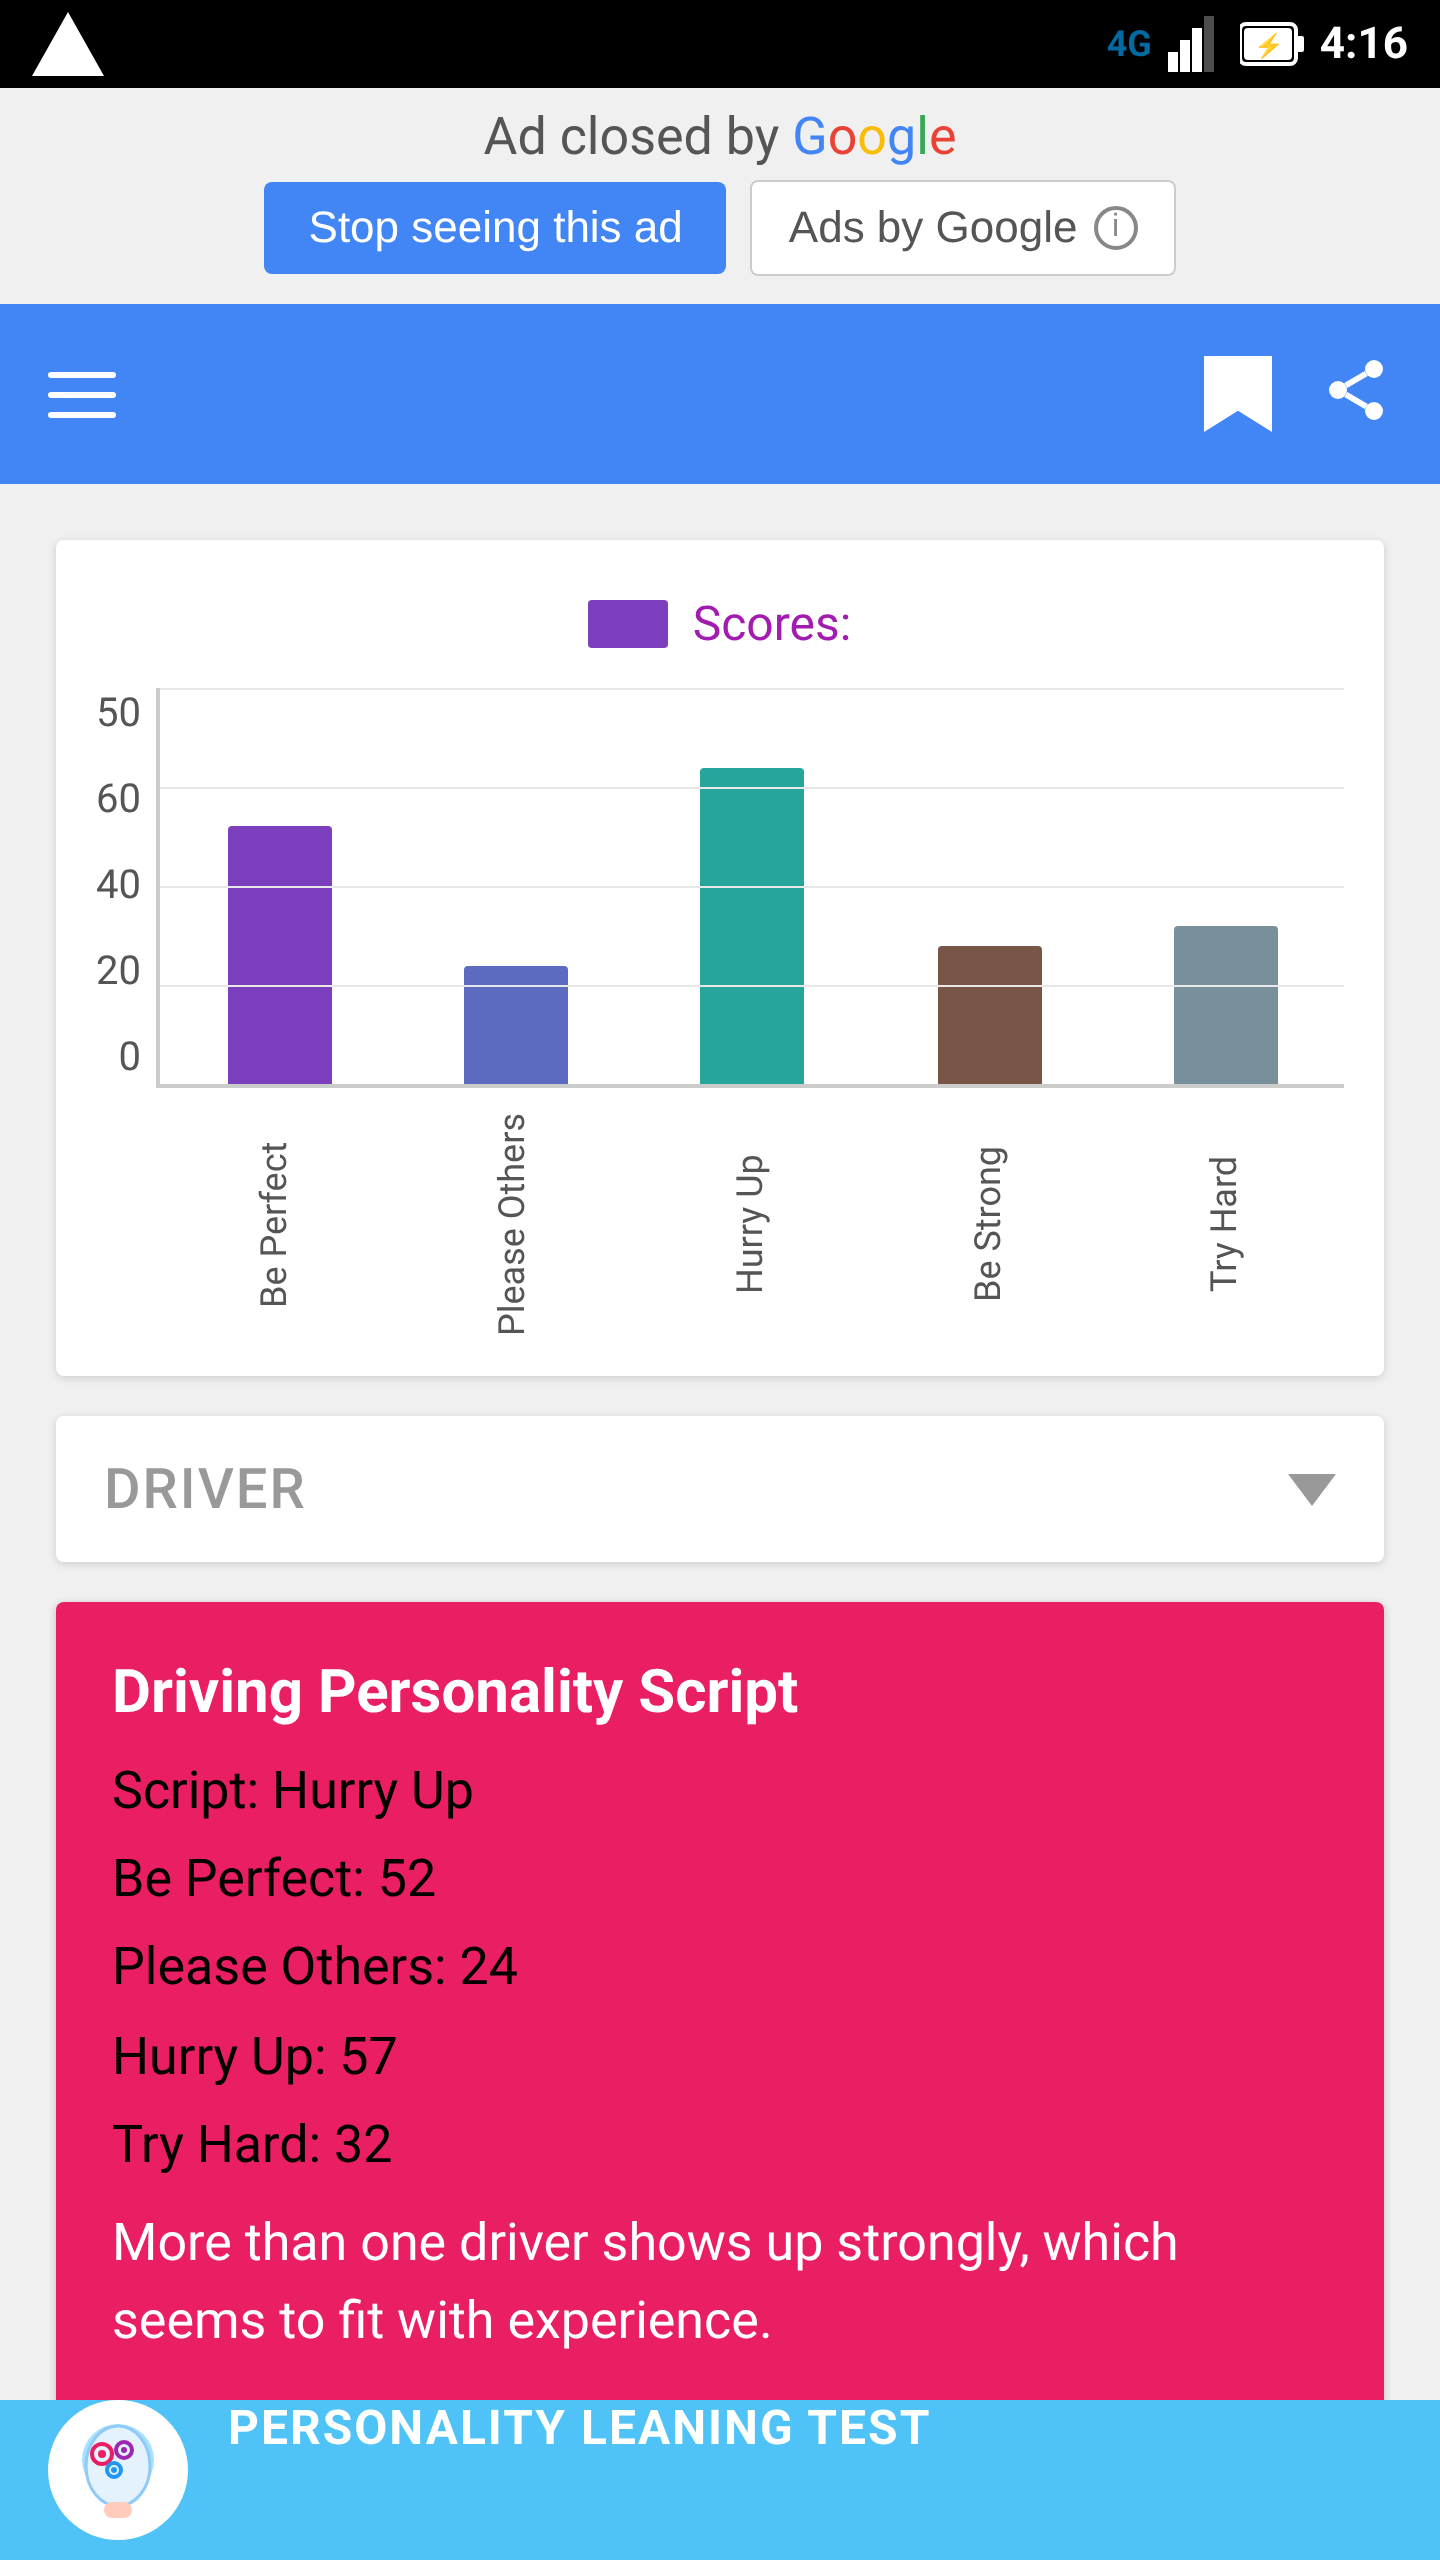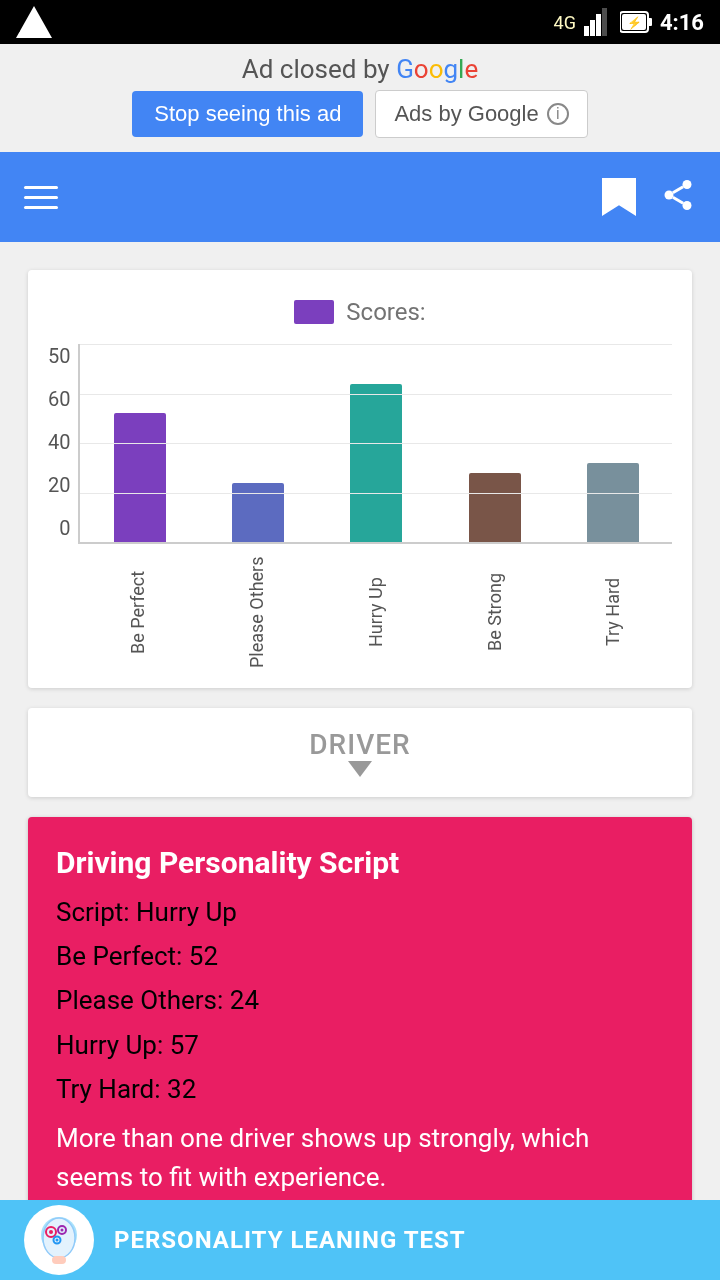--- a/index.html
+++ b/index.html
@@ -111,21 +111,21 @@
       padding: 28px 20px 16px;
       box-shadow: 0 1px 4px rgba(0,0,0,0.15);
     }
     .chart-legend {
       display: flex;
       align-items: center;
       justify-content: center;
       gap: 12px;
       margin-bottom: 18px;
       font-size: 24px;
-      color: #737373;
+      color: #a21caf;
     }
     .legend-box {
       width: 40px; height: 24px;
       background: #7B3FBE;
       display: inline-block;
       border-radius: 2px;
     }
     .chart-area {
       display: flex;
       gap: 0;
@@ -203,21 +203,20 @@
     .driver-dropdown {
       background: #fff;
       margin: 20px 28px 0;
       border-radius: 4px;
       padding: 20px 24px;
       box-shadow: 0 1px 4px rgba(0,0,0,0.15);
       display: flex;
       align-items: center;
       justify-content: space-between;
       cursor: pointer;
-      flex-direction: column;
     }
     .driver-label {
       font-size: 28px;
       color: #999;
       font-weight: 500;
       letter-spacing: 1px;
     }
     .chevron-down {
       width: 0; height: 0;
       border-left: 12px solid transparent;
@@ -253,21 +252,21 @@
 
     
     .bottom-banner {
       position: fixed;
       bottom: 0;
       left: 0;
       width: 720px;
       background: #4FC3F7;
       height: 80px;
       display: flex;
-      align-items: center;
+      align-items: flex-start;
       padding: 0 24px;
       gap: 20px;
     }
     .brain-icon-container {
       width: 70px; height: 70px;
       background: #fff;
       border-radius: 50%;
       display: flex;
       align-items: center;
       justify-content: center;
@@ -285,21 +284,21 @@
 <body>
 
 <div class="status-bar">
   <div class="status-bar-left">
     <div style="position:relative;width:32px;height:32px;">
       <div class="warning-triangle"></div>
       <span class="warning-exclaim">!</span>
     </div>
   </div>
   <div class="status-bar-right">
-    <span style="font-size:18px;font-weight:normal;color:#fef9c3;">4G</span>
+    <span style="font-size:18px;font-weight:bold;color:#0369a1;">4G</span>
 
     <svg width="28" height="28" viewBox="0 0 28 28" fill="white">
       <rect x="0" y="18" width="5" height="10" fill="white"></rect>
       <rect x="6" y="12" width="5" height="16" fill="white"></rect>
       <rect x="12" y="6" width="5" height="22" fill="white"></rect>
       <rect x="18" y="0" width="5" height="28" fill="rgba(255,255,255,0.3)"></rect>
     </svg>
 
     <svg width="32" height="28" viewBox="0 0 32 28">
       <rect x="0" y="4" width="28" height="20" rx="3" fill="none" stroke="white" stroke-width="2"></rect>

